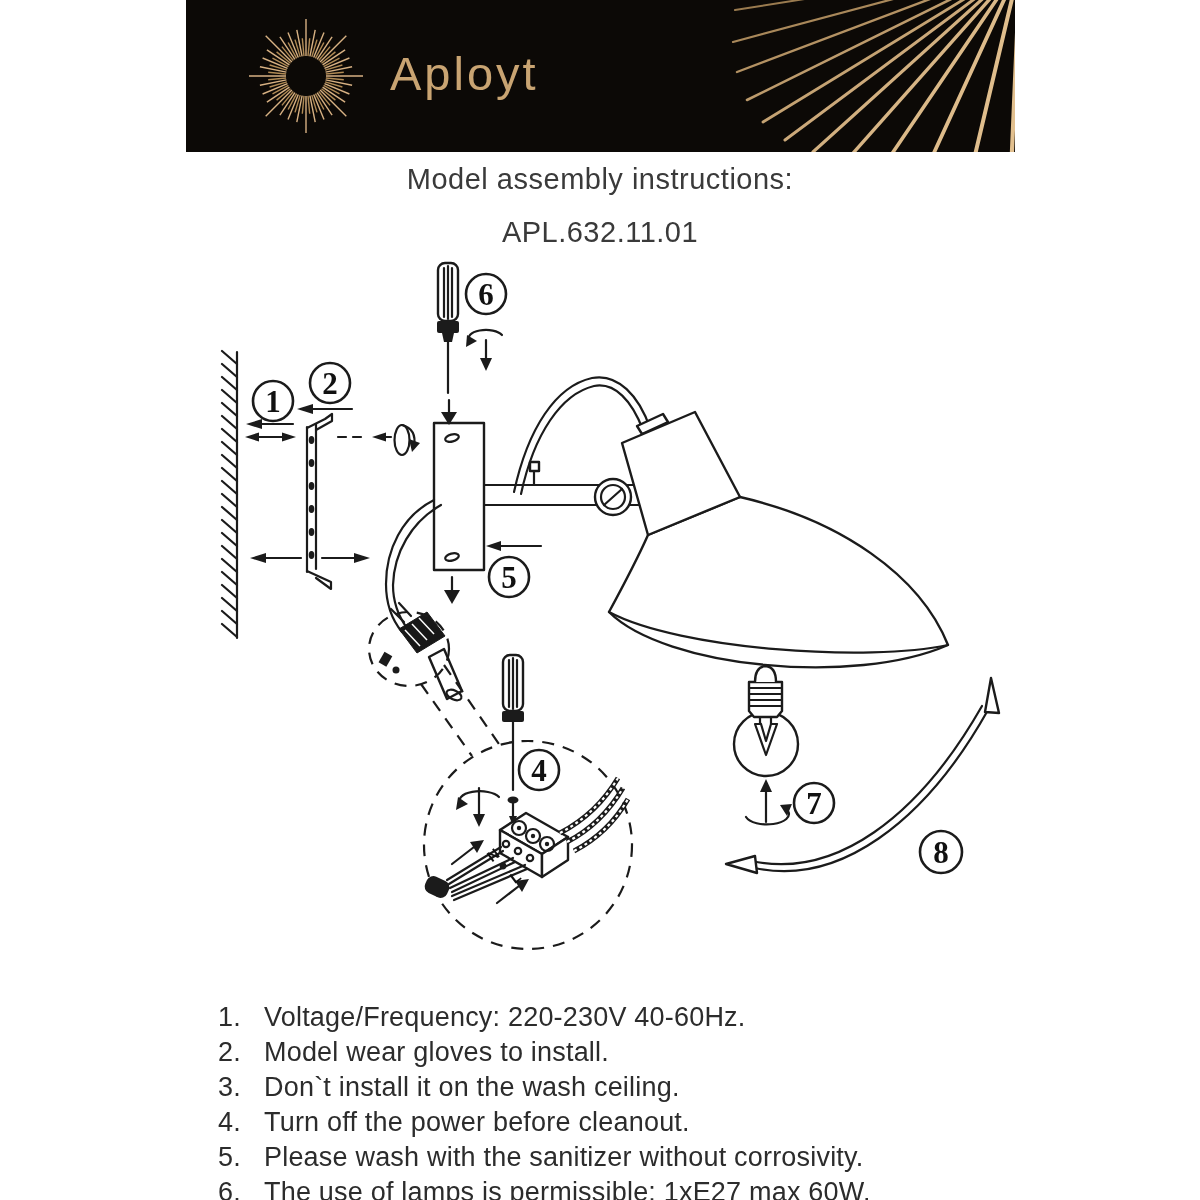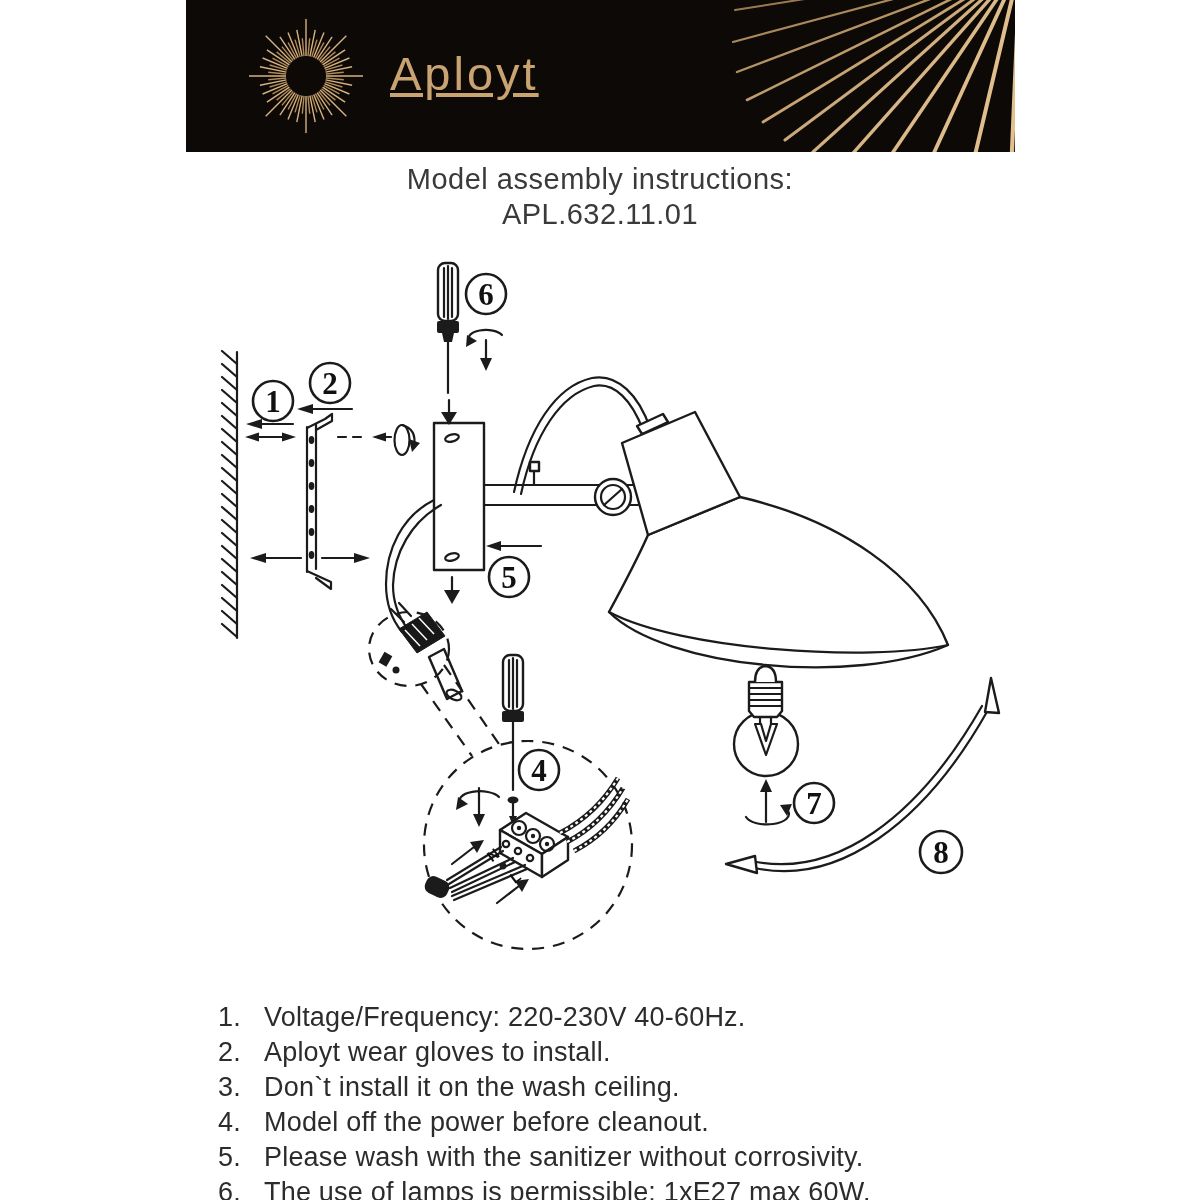--- a/index.html
+++ b/index.html
@@ -2,26 +2,26 @@
 <html><head>
 <meta charset="utf-8">
 <style>
   html,body{margin:0;padding:0;background:#ffffff;}
   .page{position:relative;width:1200px;height:1200px;background:#ffffff;overflow:hidden;
         font-family:"Liberation Sans", sans-serif;}
   
   .banner{position:absolute;left:186px;top:0;width:829px;height:152px;background:#0c0906;overflow:hidden;}
   .logo-svg{position:absolute;left:40px;top:0;}
   .brand{position:absolute;left:204px;top:46px;font-size:47px;letter-spacing:3px;
-         color:#c9a472;font-weight:400;text-decoration:underline;}
+         color:#c9a472;font-weight:400;}
   .rays-svg{position:absolute;right:0;top:0;}
   
   .title-wrap{position:absolute;left:0;top:163px;width:1200px;text-align:center;color:#3a3a3a;}
   .title-line1{font-size:29px;letter-spacing:0.5px;}
-  .title-line2{font-size:29px;letter-spacing:0.5px;margin-top:2px;}
+  .title-line2{font-size:29px;letter-spacing:0.5px;margin-top:20px;}
   
   .diagram{position:absolute;left:0;top:0;width:1200px;height:1200px;}
   .ln{fill:none;stroke:#1b1b1b;stroke-width:2.2;stroke-linecap:round;stroke-linejoin:round;}
   .lnw{fill:#ffffff;stroke:#1b1b1b;stroke-width:2.4;stroke-linejoin:round;}
   .fill{fill:#1b1b1b;stroke:none;}
   .dash{fill:none;stroke:#1b1b1b;stroke-width:2.2;stroke-dasharray:12 9;}
   .co-circ{fill:#ffffff;stroke:#1b1b1b;stroke-width:2.6;}
   .co-num{font-family:"Liberation Serif", serif;font-weight:700;font-size:31px;fill:#111;text-anchor:middle;}
   .wire-lbl{font-family:"Liberation Sans", sans-serif;font-weight:700;font-size:15px;fill:#111;text-anchor:middle;}
   
@@ -367,29 +367,29 @@
     </g>
   </svg>
 
   <div class="list">
     <div class="list-row">
       <span class="list-num">1.</span>
       <span>Voltage/Frequency: 220-230V 40-60Hz.</span>
     </div>
     <div class="list-row">
       <span class="list-num">2.</span>
-      <span>Aployt wear gloves to install.</span>
+      <span>Model wear gloves to install.</span>
     </div>
     <div class="list-row">
       <span class="list-num">3.</span>
       <span>Don`t install it on the wash ceiling.</span>
     </div>
     <div class="list-row">
       <span class="list-num">4.</span>
-      <span>Model off the power before cleanout.</span>
+      <span>Turn off the power before cleanout.</span>
     </div>
     <div class="list-row">
       <span class="list-num">5.</span>
       <span>Please wash with the sanitizer without corrosivity.</span>
     </div>
     <div class="list-row">
       <span class="list-num">6.</span>
       <span>The use of lamps is permissible: 1xE27 max 60W.</span>
     </div>
   </div>

